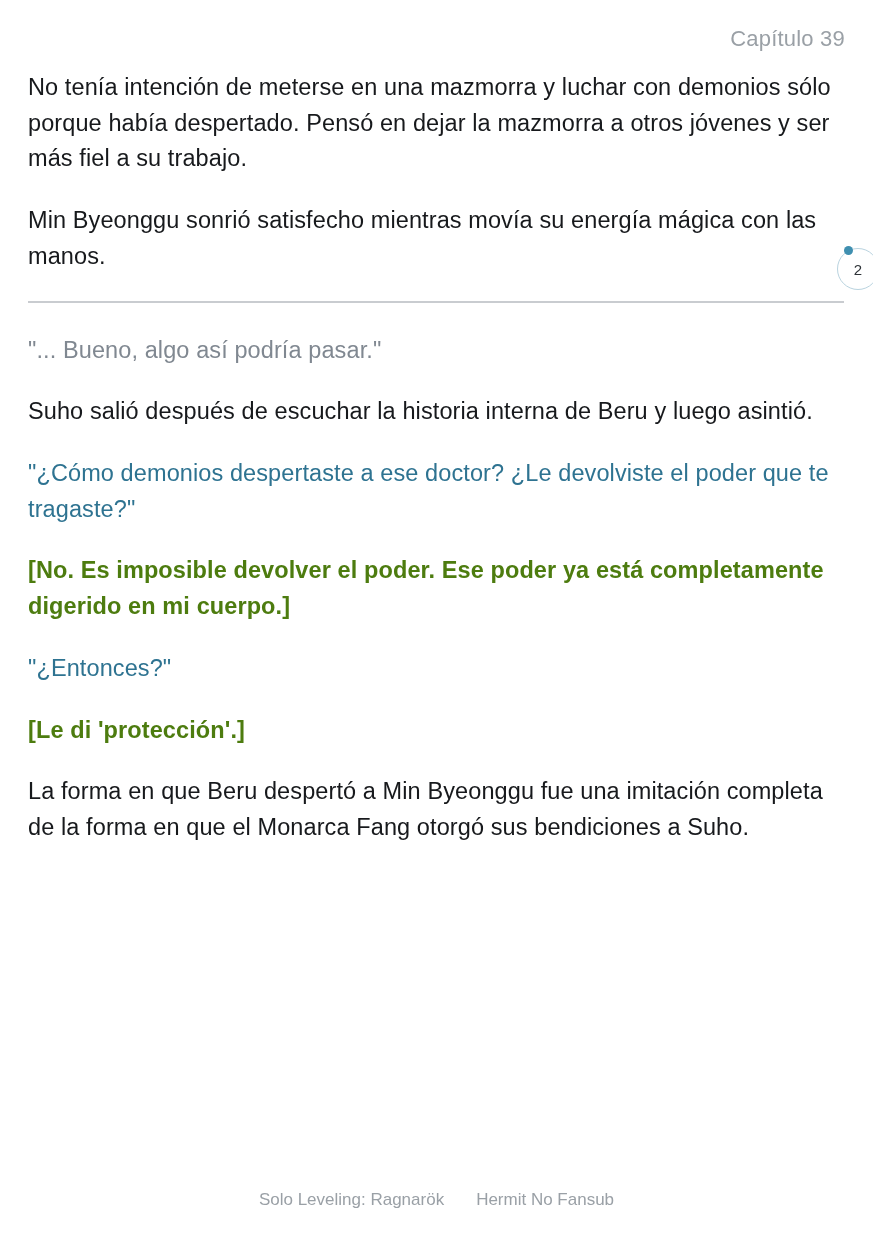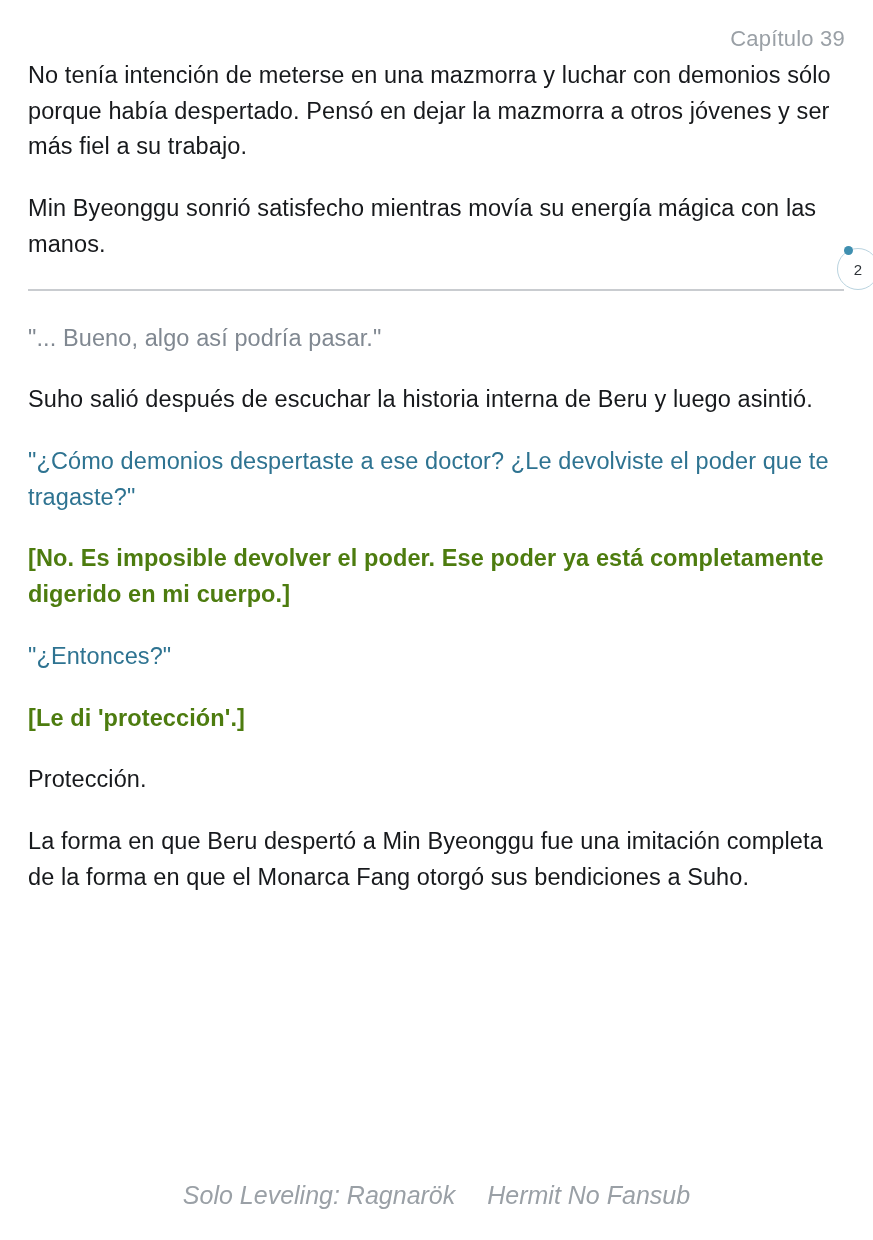--- a/index.html
+++ b/index.html
@@ -31,21 +31,21 @@
   }
 
   .content {
     position: absolute;
     left: 28px;
     top: 58px;
     width: 816px;
   }
 
   p {
-    margin: 0 0 26px 0;
+    margin: 12px 0 26px 0;
     font-size: 23.5px;
     line-height: 1.52;
     color: #17191c;
     letter-spacing: 0.1px;
   }
 
   p.muted {
     color: #808891;
   }
 
@@ -65,23 +65,22 @@
   }
 
   .footer {
     position: absolute;
     bottom: 30px;
     left: 0;
     width: 873px;
     display: flex;
     justify-content: center;
     gap: 32px;
-    font-size: 25px;
+    font-size: 17px;
     color: #9aa0a6;
-    font-style: italic;
   }
 
   .badge {
     position: absolute;
     right: -6px;
     top: 248px;
     width: 42px;
     height: 42px;
     border-radius: 50%;
     border: 1.5px solid #b9d3df;
@@ -120,21 +119,20 @@
     <p class="normal">Min Byeonggu sonrió satisfecho mientras movía su energía mágica con las manos.</p>
 
     <div class="divider"></div>
 
     <p class="muted">"... Bueno, algo así podría pasar."</p>
     <p class="normal">Suho salió después de escuchar la historia interna de Beru y luego asintió.</p>
     <p class="dialog">"¿Cómo demonios despertaste a ese doctor? ¿Le devolviste el poder que te tragaste?"</p>
     <p class="bracket">[No. Es imposible devolver el poder. Ese poder ya está completamente digerido en mi cuerpo.]</p>
     <p class="dialog">"¿Entonces?"</p>
     <p class="bracket">[Le di 'protección'.]</p>
-    <p class="normal">Protección.</p>
     <p class="normal">La forma en que Beru despertó a Min Byeonggu fue una imitación completa de la forma en que el Monarca Fang otorgó sus bendiciones a Suho.</p>
 
   </div>
 
   <div class="badge">
     <div class="dot"></div>
     <div class="num">2</div>
   </div>
 
   <div class="footer">

